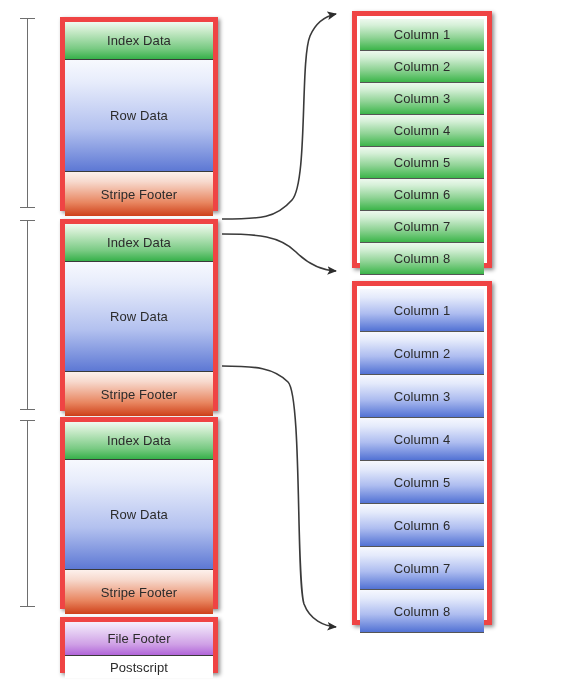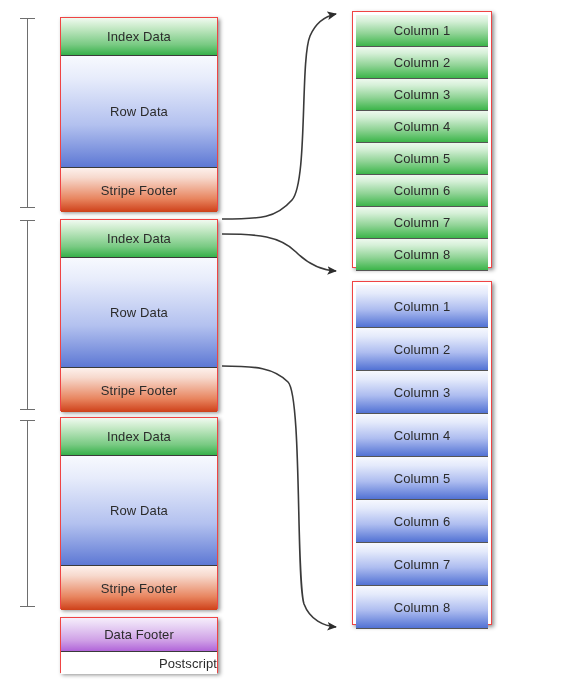--- a/index.html
+++ b/index.html
@@ -16,21 +16,21 @@
     width: 581px;
     height: 695px;
     background: #ffffff;
     overflow: hidden;
   }
 
   
   .group {
     position: absolute;
     box-sizing: border-box;
-    border: 1px solid #ef4444;
+    border: 5px solid #ef4444;
     box-shadow: 2px 2px 4px rgba(0,0,0,0.45);
     background: #ffffff;
   }
   .seg {
     position: relative;
     box-sizing: border-box;
     display: flex;
     align-items: center;
     justify-content: center;
     border-bottom: 1px solid #3a3a3a;
@@ -39,21 +39,21 @@
     letter-spacing: 0.1px;
     white-space: nowrap;
   }
   .seg:last-child { border-bottom: none; }
 
   
   .fill-green  { background: linear-gradient(to bottom, #f0faf0 0%, #cdeccd 22%, #79ca83 72%, #36b04a 100%); }
   .fill-blue   { background: linear-gradient(to bottom, #f7f9fe 0%, #e7ecfb 20%, #b3c1ef 62%, #5d78d4 100%); text-align: right; }
   .fill-red    { background: linear-gradient(to bottom, #fdf1ec 0%, #f7d9cd 22%, #e8855f 70%, #ce4019 100%); }
   .fill-purple { background: linear-gradient(to bottom, #f6eefb 0%, #e9d6f5 22%, #cfa0e6 68%, #b165d9 100%); }
-  .fill-white  { background: #ffffff; justify-content: flex-end; }
+  .fill-white  { background: #ffffff; }
 
   .fill-col-green { background: linear-gradient(to bottom, #edf9ee 0%, #d6f0d8 20%, #8fd395 60%, #3cb54a 100%); }
   .fill-col-blue  { background: linear-gradient(to bottom, #f6f8fe 0%, #e4eafb 20%, #aebdf0 58%, #5272d4 100%); }
 
   
   .bracket {
     position: absolute;
     width: 18px;
   }
   .bracket .stem {
@@ -154,21 +154,21 @@
         </div>
         <div class="seg fill-blue" style="height: 110px;">
           <span>Row Data</span>
         </div>
         <div class="seg fill-red" style="height: 44px;">
           <span>Stripe Footer</span>
         </div>
       </div>
       <div class="group" style="left: 60px; top: 617px; width: 158px; height: 56px;">
         <div class="seg fill-purple" style="height: 34px;">
-          <span>Data Footer</span>
+          <span>File Footer</span>
         </div>
         <div class="seg fill-white" style="height: 22px;">
           <span>Postscript</span>
         </div>
       </div>
     </div>
 
   <div id="column-blocks">
       <div class="group" style="left: 352px; top: 11px; width: 140px; height: 257px; padding: 3px;">
         <div class="seg fill-col-green" style="height: 32px; border-bottom: 1px solid rgb(85, 85, 85);">

